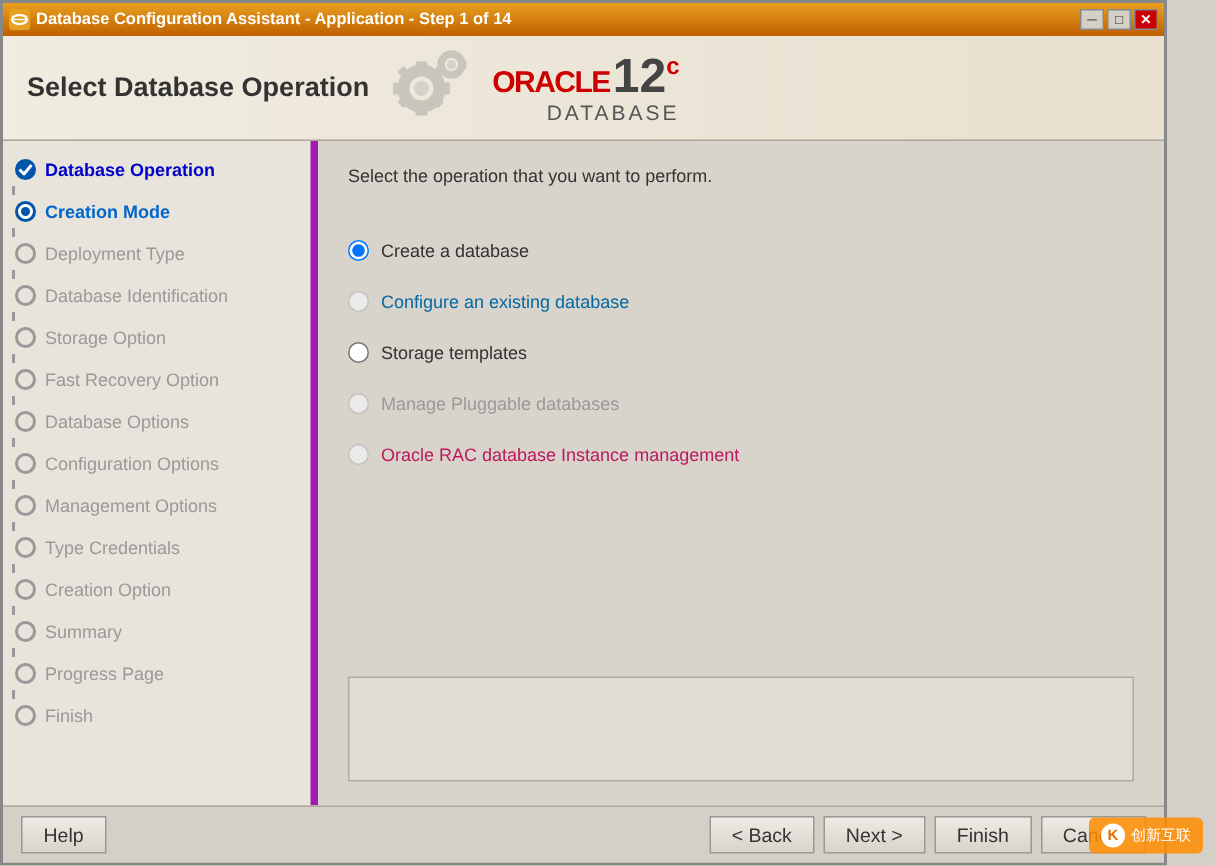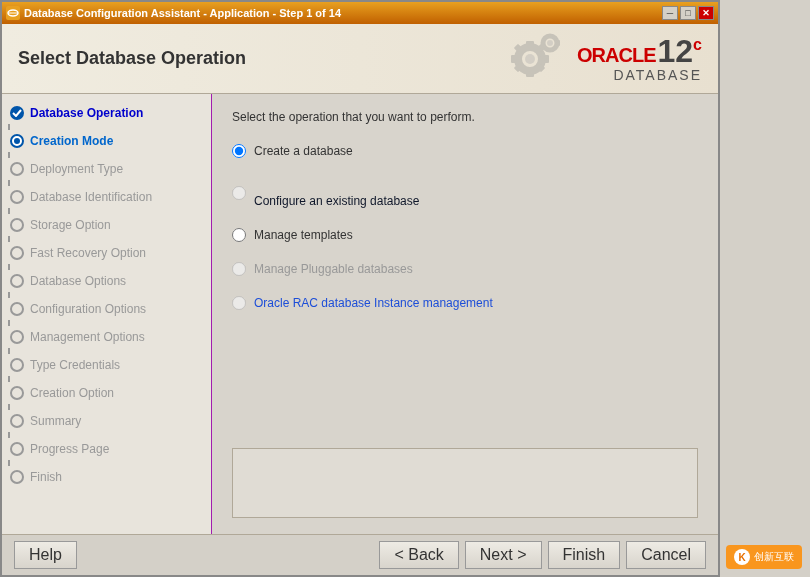--- a/index.html
+++ b/index.html
@@ -1,19 +1,19 @@
 <!DOCTYPE html>
 <html><head>
   <meta charset="utf-8">
   <style>
     * { box-sizing: border-box; margin: 0; padding: 0; }
     body { font-family: 'Arial', sans-serif; font-size: 12px; background: #d4d0c8; overflow: hidden; }
 
     .window {
-      width: 720px;
+      width: 778px;
       height: 577px;
       border: 2px solid #888;
       display: flex;
       flex-direction: column;
       background: #d4d0c8;
     }
 
     .title-bar {
       background: linear-gradient(to bottom, #e8a020, #c06000);
       height: 22px;
@@ -62,21 +62,20 @@
     }
 
     .title-bar-btn.close-btn { background: #c00; color: white; }
 
     .page-header {
       background: linear-gradient(to right, #f0ece0, #e8e0d0);
       padding: 10px 16px;
       border-bottom: 1px solid #b0a898;
       display: flex;
       align-items: center;
-      justify-content: space-between;
       flex-shrink: 0;
       height: 70px;
     }
 
     .page-header-title {
       font-size: 18px;
       font-weight: bold;
       color: #333;
     }
 
@@ -108,21 +107,21 @@
 
     .main-content {
       display: flex;
       flex: 1;
       overflow: hidden;
     }
 
     .sidebar {
       width: 210px;
       background: #e8e4dc;
-      border-right: 1px solid #a21caf;
+      border-right: 5px solid #a21caf;
       padding: 8px 0;
       flex-shrink: 0;
       overflow-y: auto;
     }
 
     .sidebar-item {
       display: flex;
       align-items: center;
       padding: 4px 8px;
       gap: 6px;
@@ -178,21 +177,21 @@
       padding: 16px 20px;
       background: #d8d4cc;
       display: flex;
       flex-direction: column;
       gap: 12px;
     }
 
     .content-instruction {
       color: #333;
       font-size: 12px;
-      margin-bottom: 4px;
+      margin-bottom: 20px;
     }
 
     .radio-option {
       display: flex;
       align-items: center;
       gap: 8px;
       padding: 4px 0;
       color: #333;
     }
 
@@ -226,21 +225,21 @@
       gap: 6px;
       background: #d4d0c8;
       border-top: 1px solid #b0a898;
       flex-shrink: 0;
     }
 
     .footer-btn {
       padding: 4px 14px;
       background: linear-gradient(to bottom, #eeebe4, #d8d4cc);
       border: 1px solid #999;
-      font-size: 16px;
+      font-size: 13px;
       cursor: pointer;
       color: #333;
     }
 
     .watermark {
       position: absolute;
       bottom: 8px;
       right: 8px;
       background: rgba(255, 140, 0, 0.85);
       color: white;
@@ -433,37 +432,37 @@
       <div class="content-area">
         <div class="content-instruction">Select the operation that you want to perform.</div>
 
         <div class="radio-option">
           <input type="radio" name="db-operation" id="create-db" checked="" style="">
           <label for="create-db">Create a database</label>
         </div>
 
         <div class="radio-option disabled">
           <input type="radio" name="db-operation" id="configure-existing" disabled="" style="">
-          <label for="configure-existing" style="color:#0f172a;margin-top:16px;">Configure an existing database</label>
+          <label for="configure-existing" style="color:#0369a1;">Configure an existing database</label>
         </div>
 
 
         <div class="radio-option">
           <input type="radio" name="db-operation" id="manage-templates" style="">
-          <label for="manage-templates">Manage templates</label>
+          <label for="manage-templates">Storage templates</label>
         </div>
 
         <div class="radio-option disabled">
           <input type="radio" name="db-operation" id="manage-pluggable" disabled="" style="">
           <label for="manage-pluggable" style="color:#999;">Manage Pluggable databases</label>
         </div>
 
         <div class="radio-option disabled">
           <input type="radio" name="db-operation" id="oracle-rac" disabled="" style="">
-          <label for="oracle-rac" style="color:#1d4ed8;">Oracle RAC database Instance management</label>
+          <label for="oracle-rac" style="color:#be185d;">Oracle RAC database Instance management</label>
         </div>
 
         <div style="flex:1;"></div>
 
         <div class="bottom-panel"></div>
       </div>
     </div>
 
     <div class="footer">
       <button class="footer-btn">Help</button>

